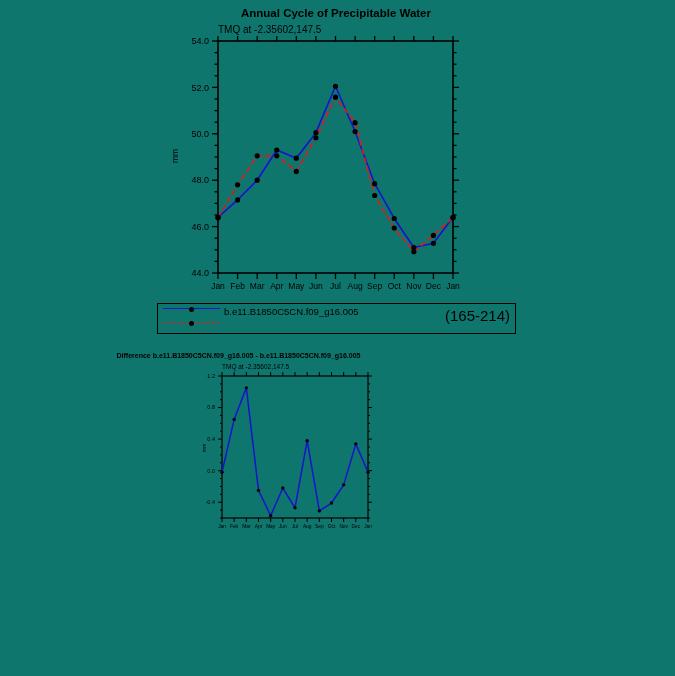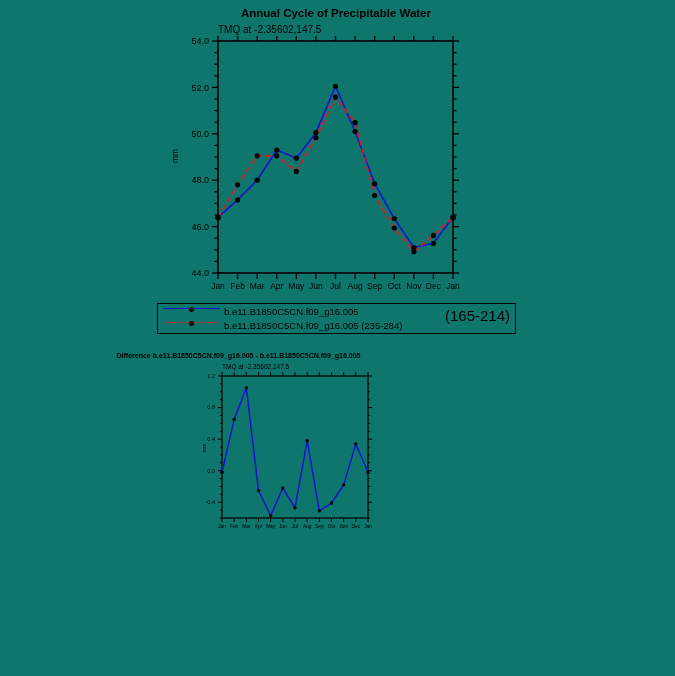--- a/index.html
+++ b/index.html
@@ -160,21 +160,20 @@
         <span class="sample-dot"></span>
       </span>
       <span class="legend-label">b.e11.B1850C5CN.f09_g16.005</span>
       <span class="legend-right">(165-214)</span>
     </div>
     <div class="legend-row">
       <span class="sample">
         <span class="sample-line" style="border-top-color: rgb(226, 24, 24); border-top-style: dashed;"></span>
         <span class="sample-dot"></span>
       </span>
-      <span class="legend-label">b.e11.B1850C5CN.f09_g16.005 (235-284)</span>
       <span class="legend-right"></span>
     </div>
   </div>
 
   <div id="bottom-title" class="abs">Difference b.e11.B1850C5CN.f09_g16.005 - b.e11.B1850C5CN.f09_g16.005</div>
   <div id="bottom-subtitle" class="abs">TMQ at -2.35602,147.5</div>
   <div id="bottom-ylabel" class="abs">mm</div>
   <div id="chart-bottom" class="abs">
       <svg width="245" height="172">
         <rect x="72" y="6" width="146" height="142" fill="none" stroke="#000" stroke-width="1.2"></rect>

